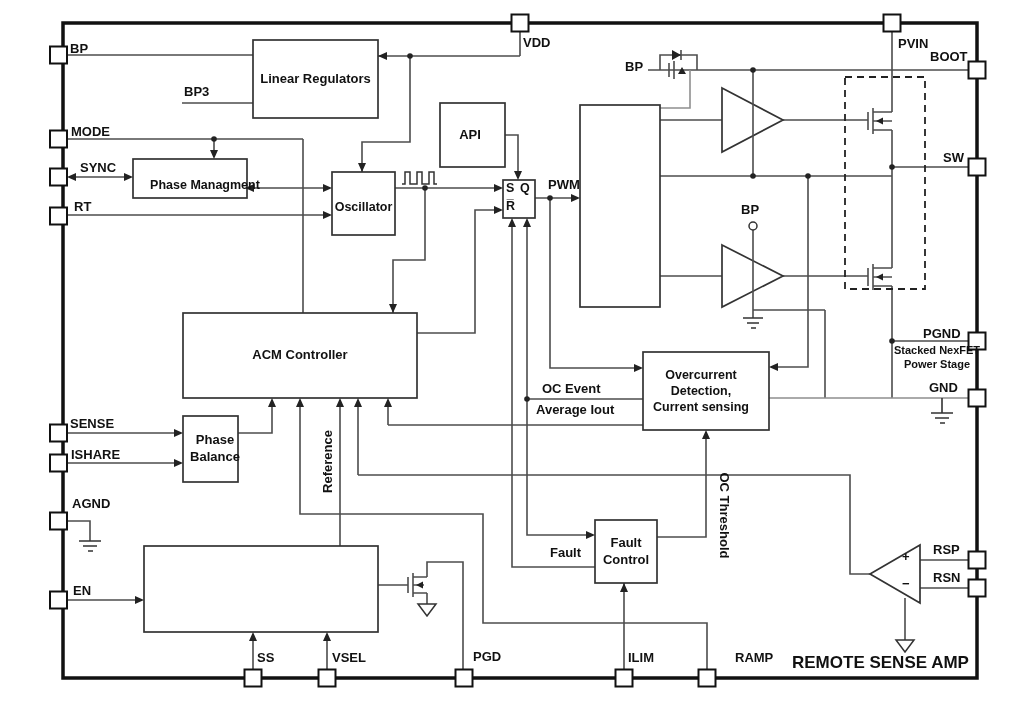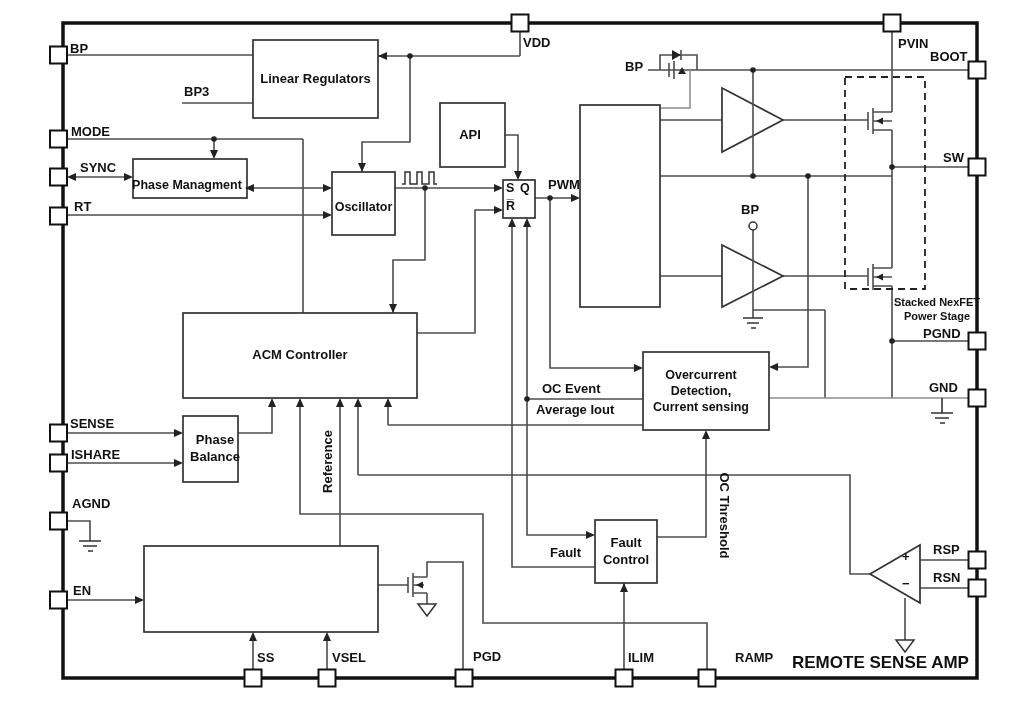--- a/index.html
+++ b/index.html
@@ -5,21 +5,21 @@
   html,body{margin:0;padding:0;background:#fff;}
   .stage{position:relative;width:1026px;height:720px;background:#fff;
          font-family:"Liberation Sans",sans-serif;overflow:hidden;}
   .stage svg{position:absolute;left:0;top:0;}
   .lbl{position:absolute;font-weight:bold;font-size:13px;color:#111;
        white-space:pre-line;line-height:1.15;}
   .blk{position:absolute;display:flex;align-items:center;justify-content:center;
        text-align:center;font-weight:bold;font-size:13px;line-height:1.3;color:#111;
        white-space:pre-line;}
   .sm{font-size:12.5px;}
-  .xs{font-size:11px;line-height:1.3;}
+  .xs{font-size:11px;line-height:1.3;margin-top:48px;}
   .ctr{text-align:center;}
   .rotccw{transform:rotate(-90deg);transform-origin:center;}
   .rotcw{transform:rotate(90deg);transform-origin:center;}
 </style>
 </head>
 <body>
 
 <div class="stage">
 
   <svg width="1026" height="720" viewBox="0 0 1026 720">
@@ -180,21 +180,21 @@
       <rect x="968.5" y="579.5" width="17" height="17"></rect>
       <rect x="244.5" y="669.5" width="17" height="17"></rect>
       <rect x="318.5" y="669.5" width="17" height="17"></rect>
       <rect x="455.5" y="669.5" width="17" height="17"></rect>
       <rect x="615.5" y="669.5" width="17" height="17"></rect>
       <rect x="698.5" y="669.5" width="17" height="17"></rect>
     </g>
   </svg>
 
   <div class="blk" style="left:253px;top:40px;width:125px;height:78px">Linear Regulators</div>
-  <div class="blk sm" style="left:130px;top:159px;width:114px;height:52px">Phase Managment</div>
+  <div class="blk sm" style="left:148px;top:159px;width:114px;height:52px">Phase Managment</div>
   <div class="blk sm" style="left:332px;top:172px;width:63px;height:70px">Oscillator</div>
   <div class="blk" style="left:440px;top:103px;width:60px;height:64px">API</div>
   <div class="blk" style="left:183px;top:313px;width:234px;height:85px">ACM Controller</div>
   <div class="blk" style="left:183px;top:416px;width:64px;height:66px">Phase
 Balance</div>
   <div class="blk" style="left:595px;top:520px;width:62px;height:63px">Fault
 Control</div>
   <div class="blk sm" style="left:643px;top:352px;width:116px;height:78px">Overcurrent
 Detection,
 Current sensing</div>

